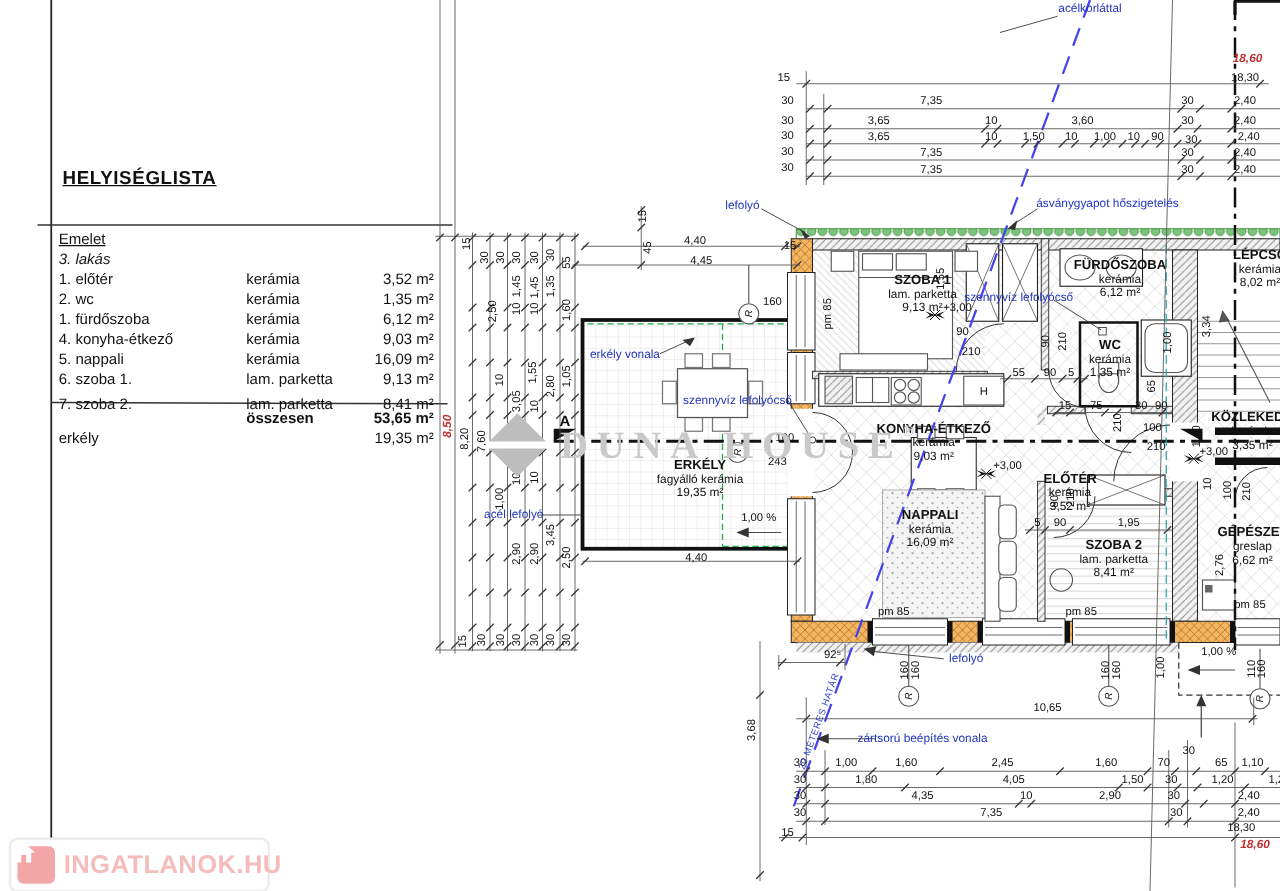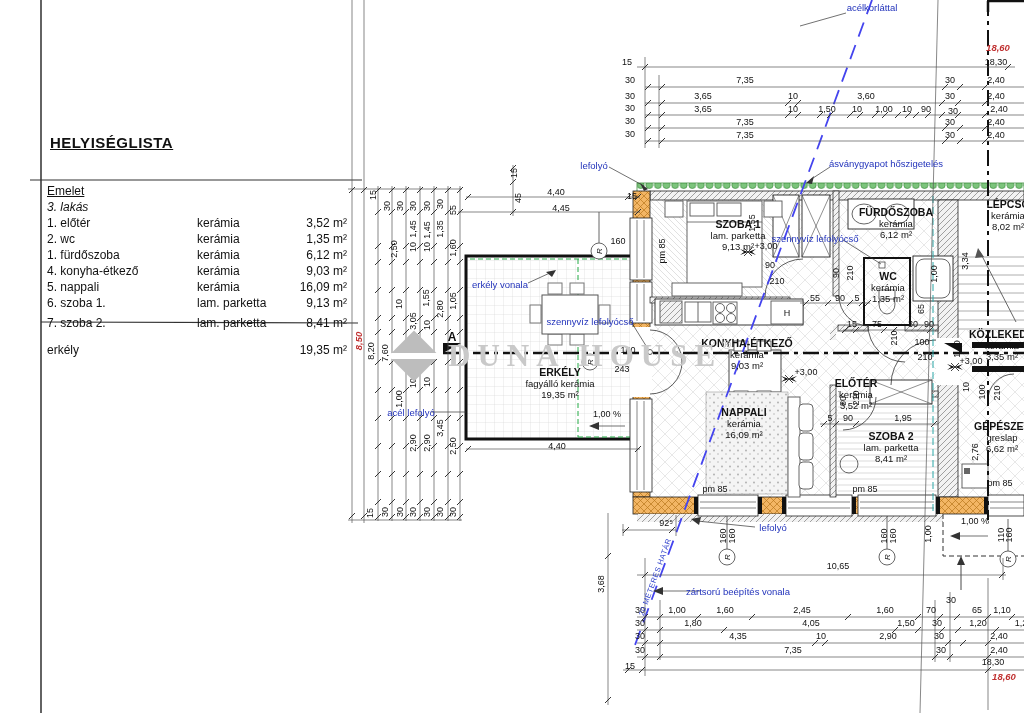--- a/index.html
+++ b/index.html
@@ -570,20 +570,25 @@
           <span class="c1">6. szoba 1.</span>
           <span class="c2">lam. parketta</span>
           <span class="c3">9,13 m²</span>
         </div>
         <div class="rl-row" style="top: 316px;">
           <span class="c1">7. szoba 2.</span>
           <span class="c2">lam. parketta</span>
           <span class="c3">8,41 m²</span>
         </div>
       </div>
+  <div class="rl-row total" style="top:327px">
+    <span class="c1"></span>
+    <span class="c2">összesen</span>
+    <span class="c3">53,65 m²</span>
+  </div>
   <div class="rl-row" style="top:343px">
     <span class="c1">erkély</span>
     <span class="c2"></span>
     <span class="c3">19,35 m²</span>
   </div>
 </div>
 
 <div id="labels">
       <div class="lb dim" style="left: 627px; top: 62px;">15</div>
       <div class="lb dim" style="left: 630px; top: 80px;">30</div>
@@ -813,14 +818,22 @@
         <div class="ra">19,35 m²</div>
       </div>
     </div>
 
 <div class="watermark">
   <span class="wm-diamond"></span>
   <span class="wm-text">DUNA HOUSE</span>
   <sup class="wm-reg">®</sup>
 </div>
 
-
+<div class="logo">
+  <span class="logo-house">
+    <svg width="20" height="20" viewBox="0 0 20 20">
+      <path d="M10,2L19,10H16V18H12V12H8V18H4V10H1Z" fill="#ffffff"></path>
+    </svg>
+  </span>
+  <span class="logo-text">INGATLANOK.HU</span>
 </div>
 
+</div>
+
 </body></html>

